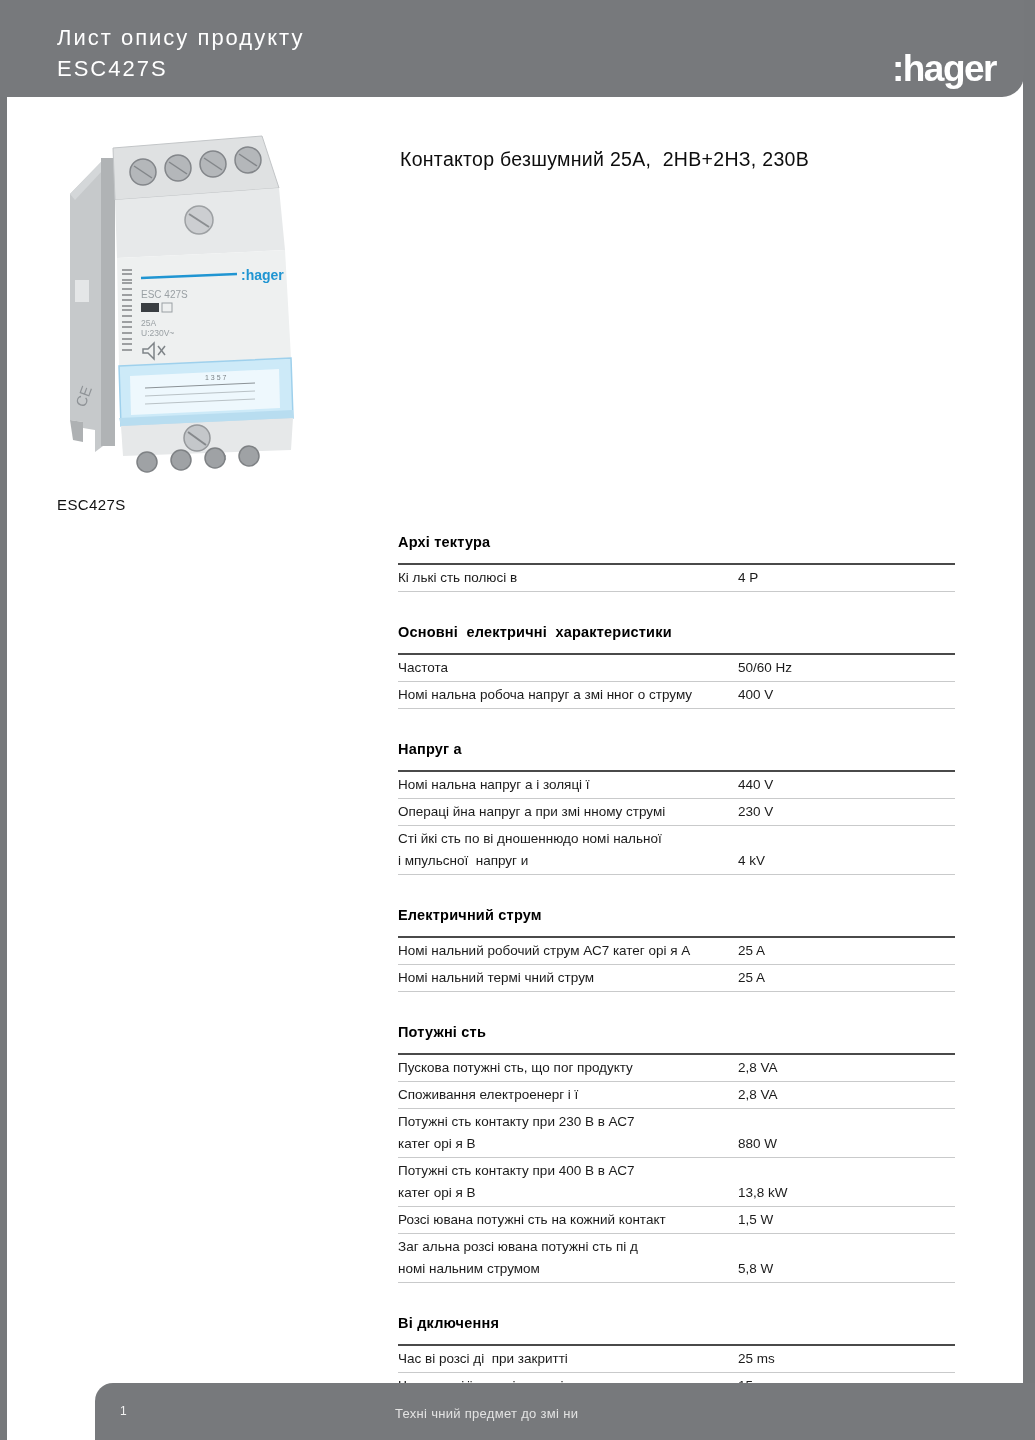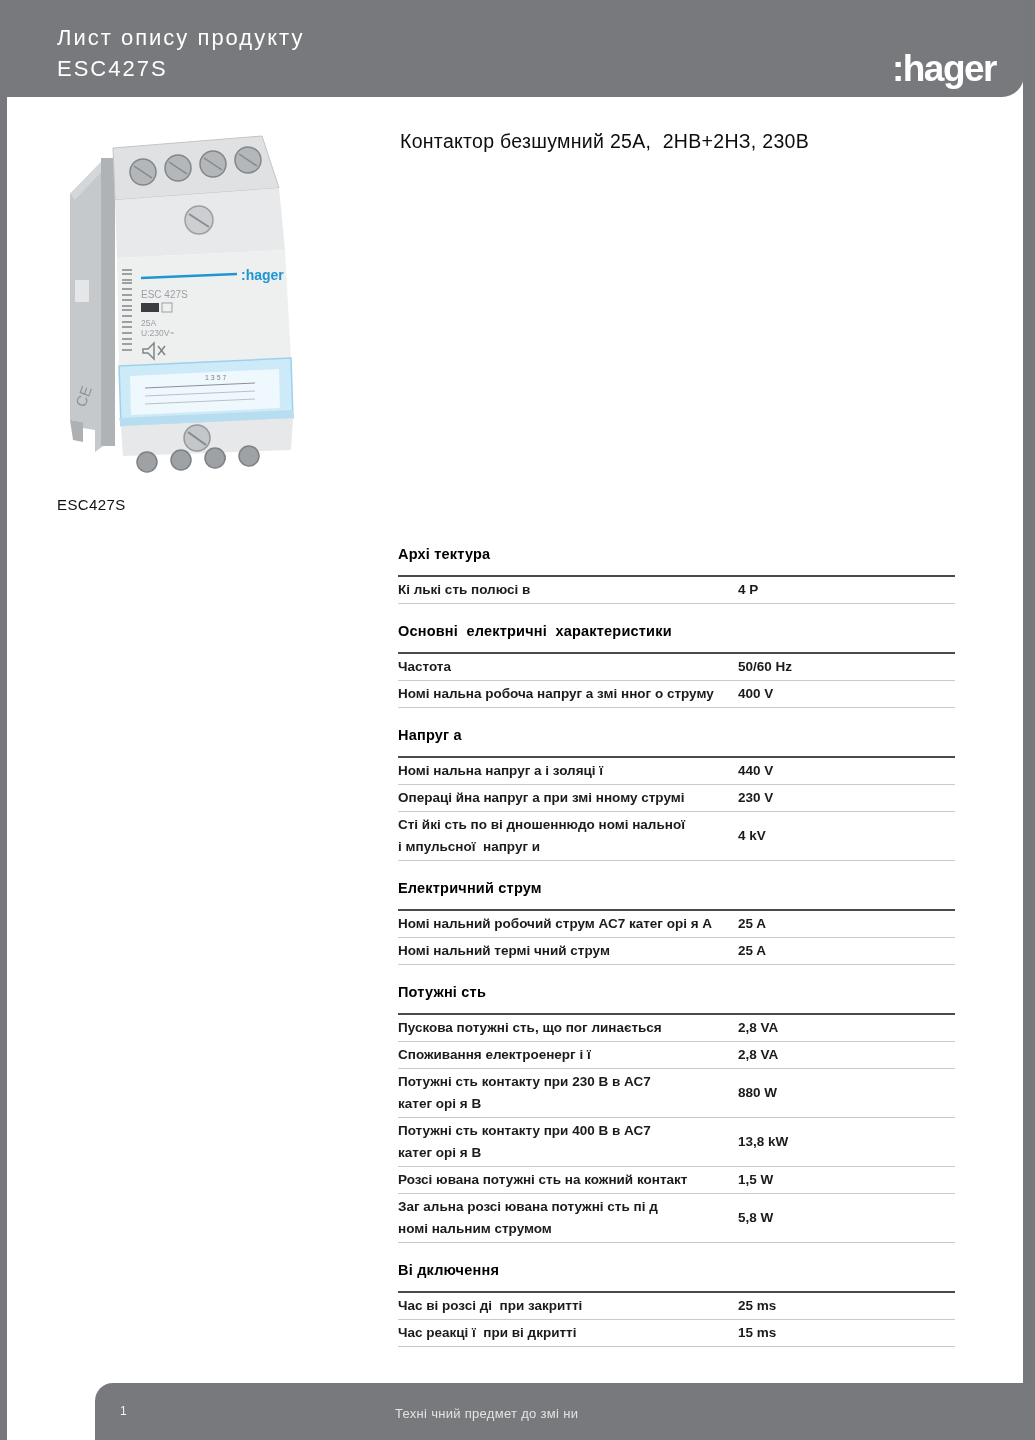--- a/index.html
+++ b/index.html
@@ -17,28 +17,28 @@
   .header-titles{position:absolute;left:57px;top:22px;color:#ffffff;}
   .header-doc-type{font-size:22px;letter-spacing:2px;line-height:31px;white-space:pre-wrap;}
   .header-product-code{font-size:22px;letter-spacing:2px;line-height:31px;white-space:pre-wrap;}
   .brand-logo{
     position:absolute;right:28px;top:48px;color:#ffffff;font-weight:bold;
     font-size:37px;letter-spacing:-1.5px;
   }
   
   .product-photo{position:absolute;left:55px;top:130px;}
   .product-caption{position:absolute;left:57px;top:496px;font-size:15px;font-weight:500;color:#111;letter-spacing:.4px;}
-  .product-title{position:absolute;left:400px;top:130px;font-size:19.5px;letter-spacing:.3px;color:#0d0d0d;white-space:pre-wrap;}
+  .product-title{position:absolute;left:400px;top:148px;font-size:19.5px;letter-spacing:.3px;color:#0d0d0d;white-space:pre-wrap;}
   
   .spec-table{position:absolute;left:398px;top:534px;width:557px;}
-  .section{margin-top:19px;}
-  .section:first-child{margin-top:12px;}
+  .section{margin-top:32px;}
+  .section:first-child{margin-top:0;}
   .section-title{font-size:14.5px;font-weight:bold;color:#000;white-space:pre-wrap;margin-bottom:13px;letter-spacing:.2px;}
   .rows{border-top:2px solid #4a4a4a;}
-  .row{display:flex;border-bottom:1px solid #c9cacb;align-items:center;font-weight:bold;}
+  .row{display:flex;border-bottom:1px solid #c9cacb;align-items:flex-end;}
   .row-label{width:334px;font-size:13.5px;line-height:22px;padding:2px 6px 2px 0;white-space:pre-wrap;color:#1b1b1b;}
   .row-value{flex:1;font-size:13.5px;line-height:22px;padding:2px 0;white-space:pre-wrap;color:#1b1b1b;}
   
   .footer-bar{
     position:absolute;left:95px;top:1383px;width:940px;height:57px;background:#77797c;
     border-radius:18px 0 0 0;color:#fff;
   }
   .footer-page-number{position:absolute;left:25px;top:21px;font-size:12px;color:#f2f2f2;}
   .footer-note{position:absolute;left:300px;top:23px;font-size:13px;color:#e3e3e3;letter-spacing:.3px;}
 </style>
@@ -202,21 +202,21 @@
           <div class="row">
             <div class="row-label">Номі нальний термі чний струм</div>
             <div class="row-value">25 A</div>
           </div>
         </div>
       </div>
       <div class="section">
         <div class="section-title">Потужні сть</div>
         <div class="rows">
           <div class="row">
-            <div class="row-label">Пускова потужні сть, що пог линається</div>
+            <div class="row-label">Пускова потужні сть, що пог продукту</div>
             <div class="row-value">2,8 VA</div>
           </div>
           <div class="row">
             <div class="row-label">Споживання електроенерг і ї</div>
             <div class="row-value">2,8 VA</div>
           </div>
           <div class="row">
             <div class="row-label">Потужні сть контакту при 230 В в АС7
 катег орі я В</div>
             <div class="row-value">880 W</div>

